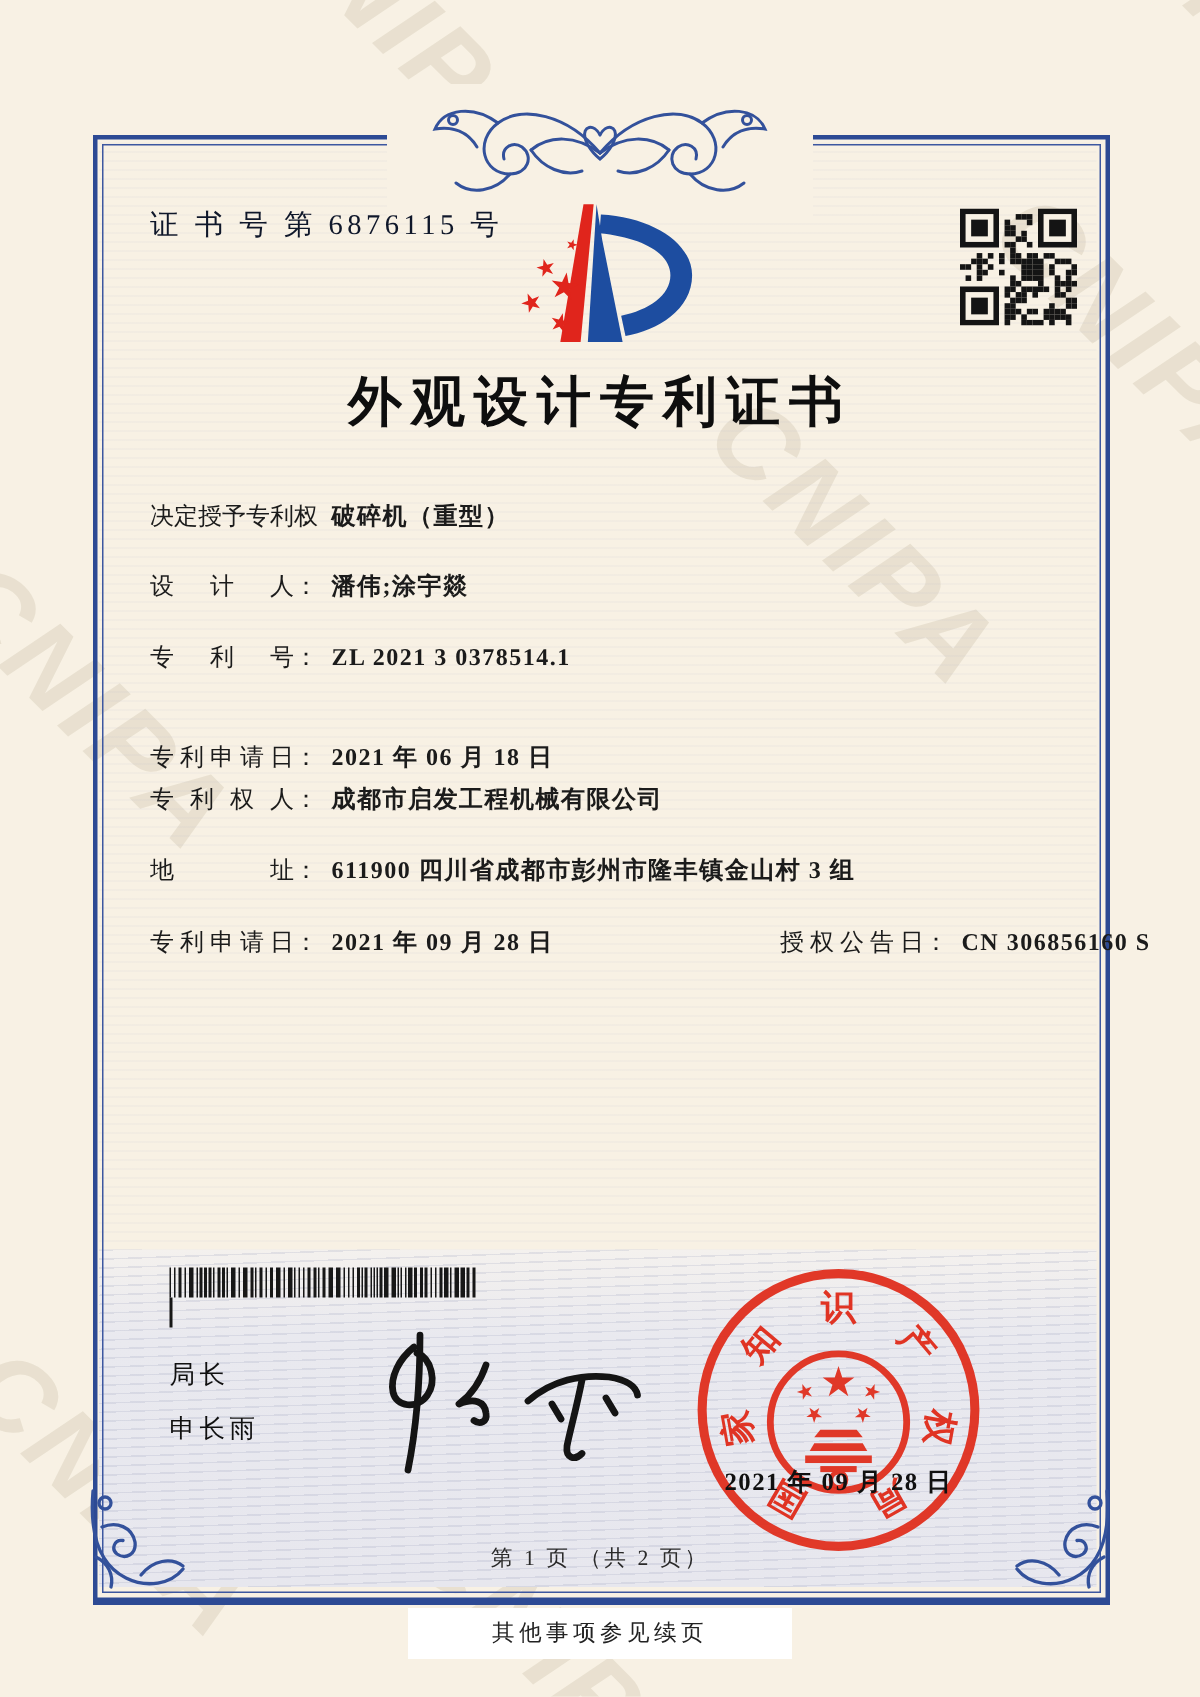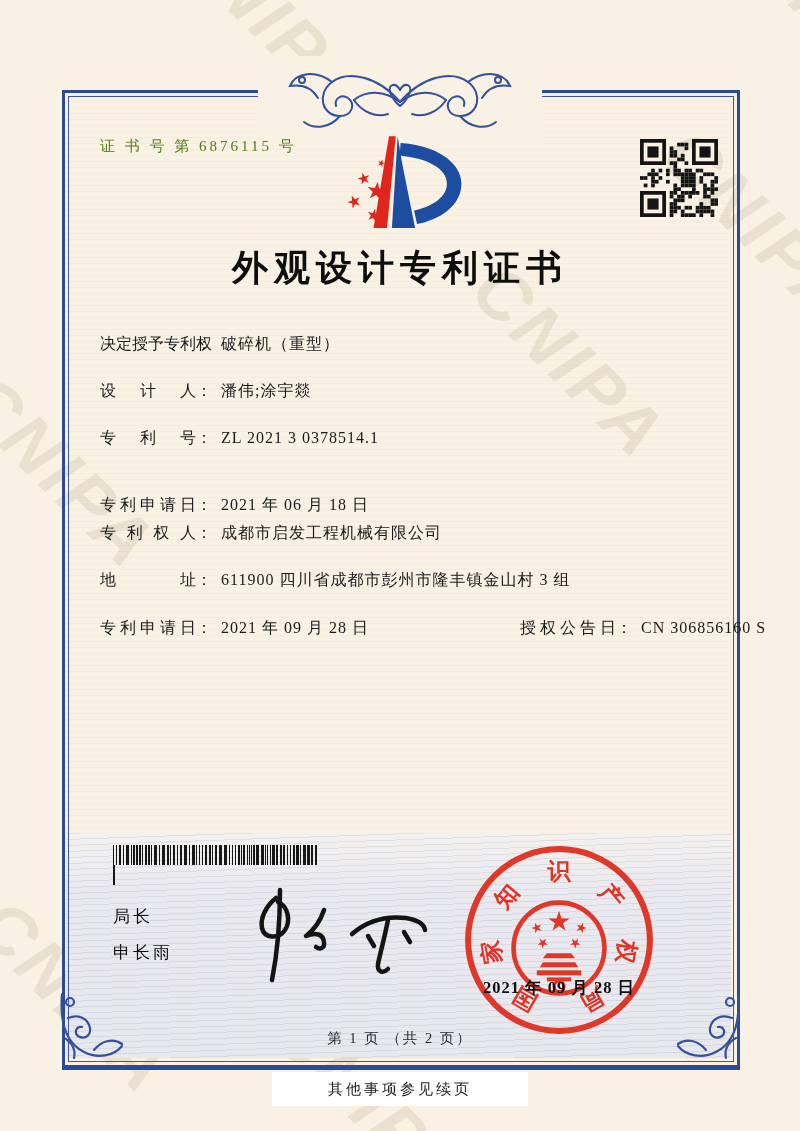--- a/index.html
+++ b/index.html
@@ -13,30 +13,30 @@
   .frame{position:absolute;left:62px;top:90px;width:672px;height:972px;
          border:3px solid #2d4a94;border-bottom-width:5px;}
   .frame-inner{position:absolute;left:3px;top:3px;right:3px;bottom:3px;border:1px solid #3c57a0;}
   .inner-texture{position:absolute;left:66px;top:95px;width:665px;height:963px;
       background:repeating-linear-gradient(180deg, rgba(168,172,198,0.07) 0 1px, rgba(0,0,0,0) 1px 6px);}
   .lower-band{position:absolute;left:66px;top:833px;width:665px;height:225px;
       background:linear-gradient(180deg,#f4f1ee 0,#e9e9ef 26%,#e7e7ee 100%);}
   .lower-band:after{content:"";position:absolute;inset:0;
       background:repeating-linear-gradient(178deg, rgba(146,152,182,0.20) 0 1px, rgba(0,0,0,0) 1px 6px);}
   
-  .cert-no{position:absolute;left:100px;top:137px;font-size:15px;letter-spacing:3px;color:#4d7c0f;}
+  .cert-no{position:absolute;left:100px;top:137px;font-size:19px;letter-spacing:3px;color:#0f172a;}
   .logo{position:absolute;left:333px;top:131px;}
   .qr{position:absolute;left:640px;top:139px;width:78px;height:78px;}
   .title{position:absolute;left:0;top:244px;width:800px;text-align:center;
          font-size:36px;font-weight:bold;letter-spacing:6px;color:#0e0e0e;}
   
   .frow{position:absolute;left:100px;font-size:16px;white-space:nowrap;}
   .flabel{display:inline-block;width:96px;text-align:justify;text-align-last:justify;-moz-text-align-last:justify;}
   .fcolon{display:inline-block;}
-  .fvalue{margin-left:9px;letter-spacing:1px;}
+  .fvalue{margin-left:9px;letter-spacing:1px;font-weight:bold;}
   .grant2{position:absolute;left:420px;top:0;}
   
   .paras{position:absolute;left:100px;top:652px;width:604px;font-size:16px;line-height:24.5px;
          text-align:justify;color:#1f1f1f;}
   .paras p{margin:0;text-indent:2em;}
   
   .barcode{position:absolute;left:113px;top:845px;width:207px;height:20px;font-size:0;line-height:0;}
   .barcode span{display:inline-block;height:100%;background:#171717;vertical-align:top;}
   
   .sig-title{position:absolute;left:113px;top:905px;font-size:17px;letter-spacing:3px;color:#111;}

